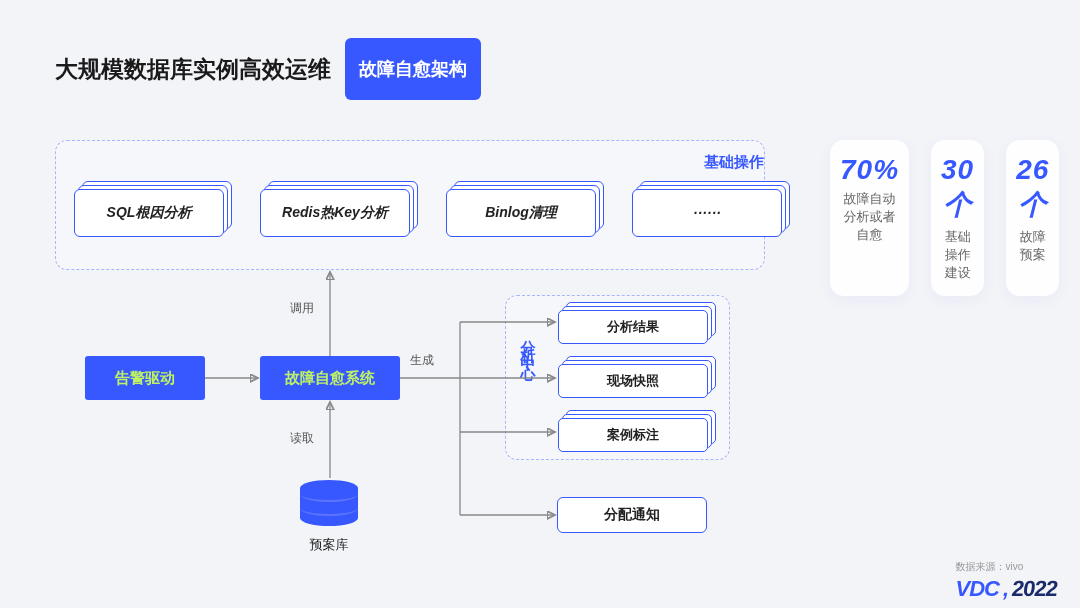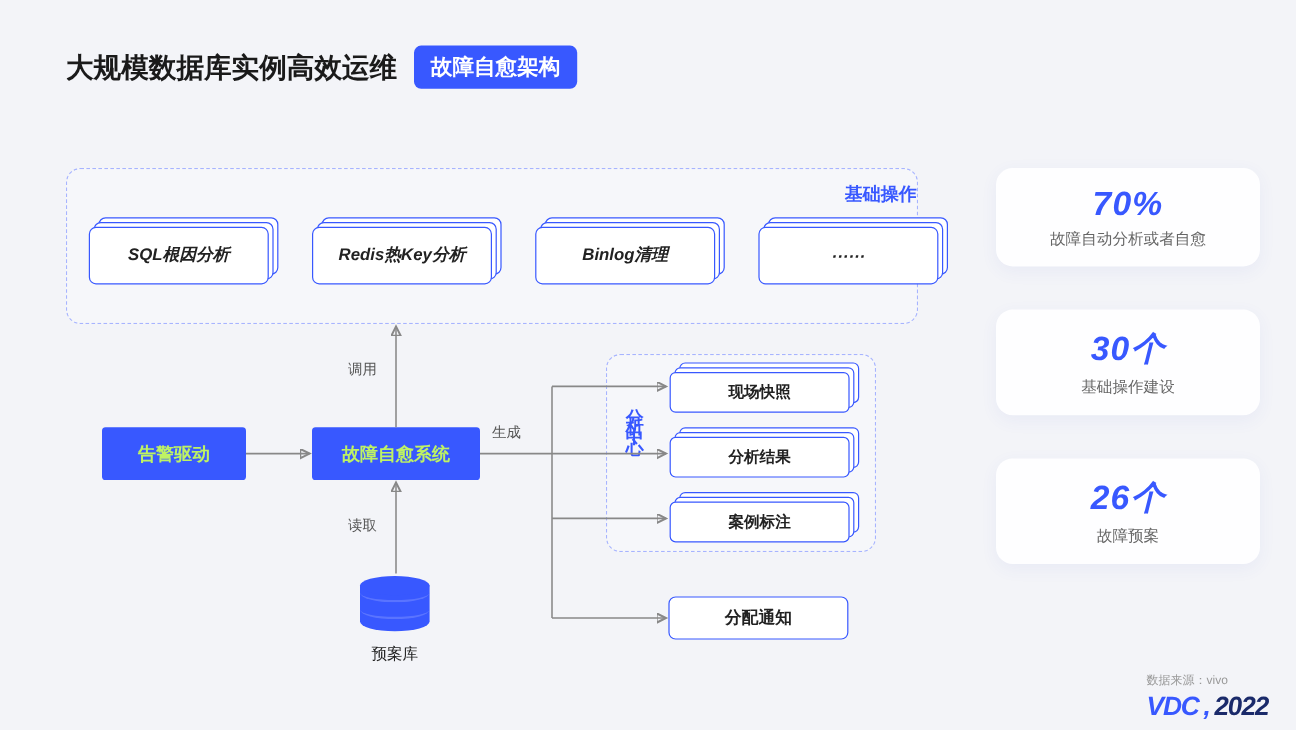--- a/index.html
+++ b/index.html
@@ -22,21 +22,21 @@
   .title-main {
     font-size: 23px;
     font-weight: 700;
     color: #1a1a1a;
   }
   .title-badge {
     background: #3858ff;
     color: #fff;
     font-size: 18px;
     font-weight: 600;
-    padding: 6px 14px;
+    padding: 19px 14px;
     border-radius: 6px;
   }
 
   
   .basic-ops-frame {
     position: absolute;
     left: 55px;
     top: 140px;
     width: 710px;
     height: 130px;
@@ -239,22 +239,21 @@
   #lbl-generate{ left: 410px; top: 352px; text-align: center; }
   #lbl-read    { left: 290px; top: 430px; }
 
   
   .stats-col {
     position: absolute;
     right: 30px;
     top: 140px;
     width: 220px;
     display: flex;
-    flex-direction: column;
-    gap: 36px;
+    gap: 22px;
   }
   .stat-card {
     background: #fefeff;
     border-radius: 14px;
     padding: 14px 10px 14px 10px;
     text-align: center;
     box-shadow: 0 4px 14px rgba(60,90,200,0.06);
   }
   .stat-value {
     color: #3858ff;
@@ -347,26 +346,26 @@
 <div id="lbl-call" class="edge-label">调用</div>
 <div id="lbl-generate" class="edge-label">生成</div>
 <div id="lbl-read" class="edge-label">读取</div>
 
 <div class="analysis-frame">
   <div class="analysis-title">分析中心</div>
   <div class="analysis-items">
     <div class="stack-sm">
       <div class="layer layer2"></div>
         <div class="layer"></div>
+      <div class="front">分析结果</div>
+    </div>
+    <div class="stack-sm">
+      <div class="layer layer2"></div>
+        <div class="layer"></div>
       <div class="front">现场快照</div>
-    </div>
-    <div class="stack-sm">
-      <div class="layer layer2"></div>
-        <div class="layer"></div>
-      <div class="front">分析结果</div>
     </div>
     <div class="stack-sm">
       <div class="layer layer2"></div>
         <div class="layer"></div>
       <div class="front">案例标注</div>
     </div>
   </div>
 </div>
 
 <div class="notify-box">分配通知</div>

